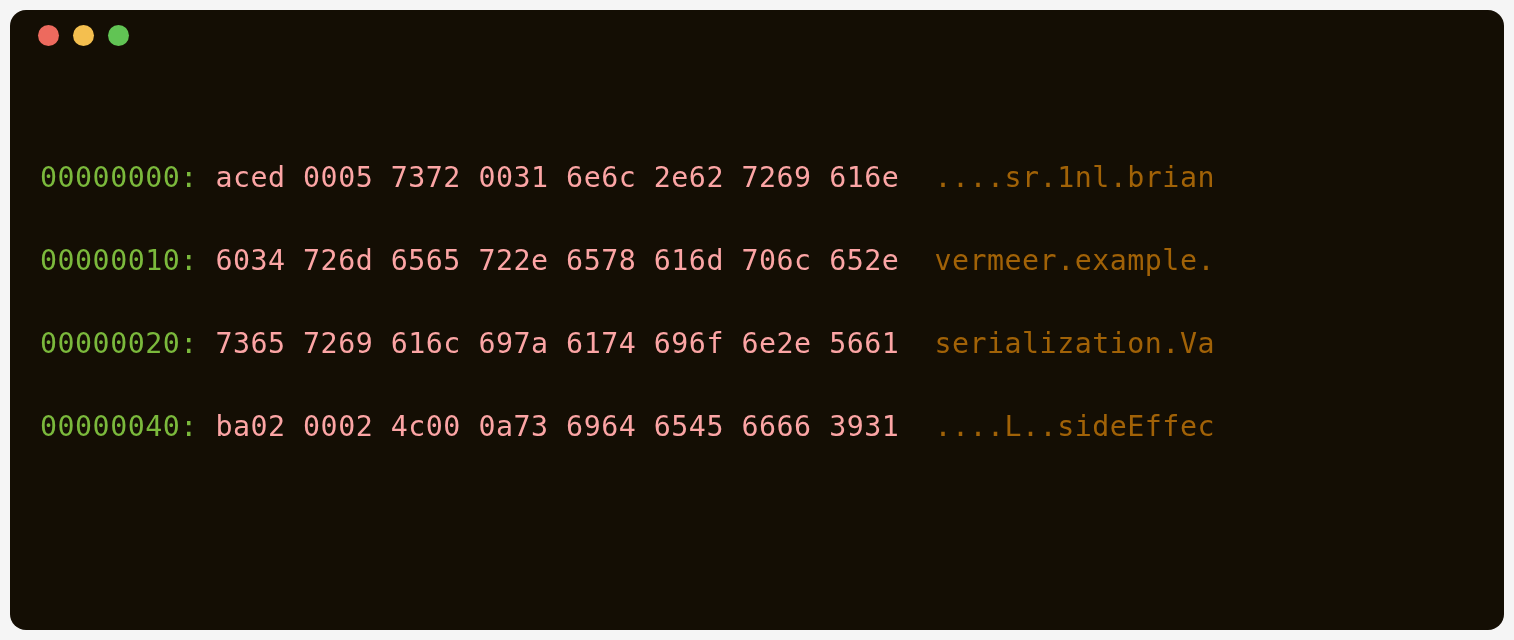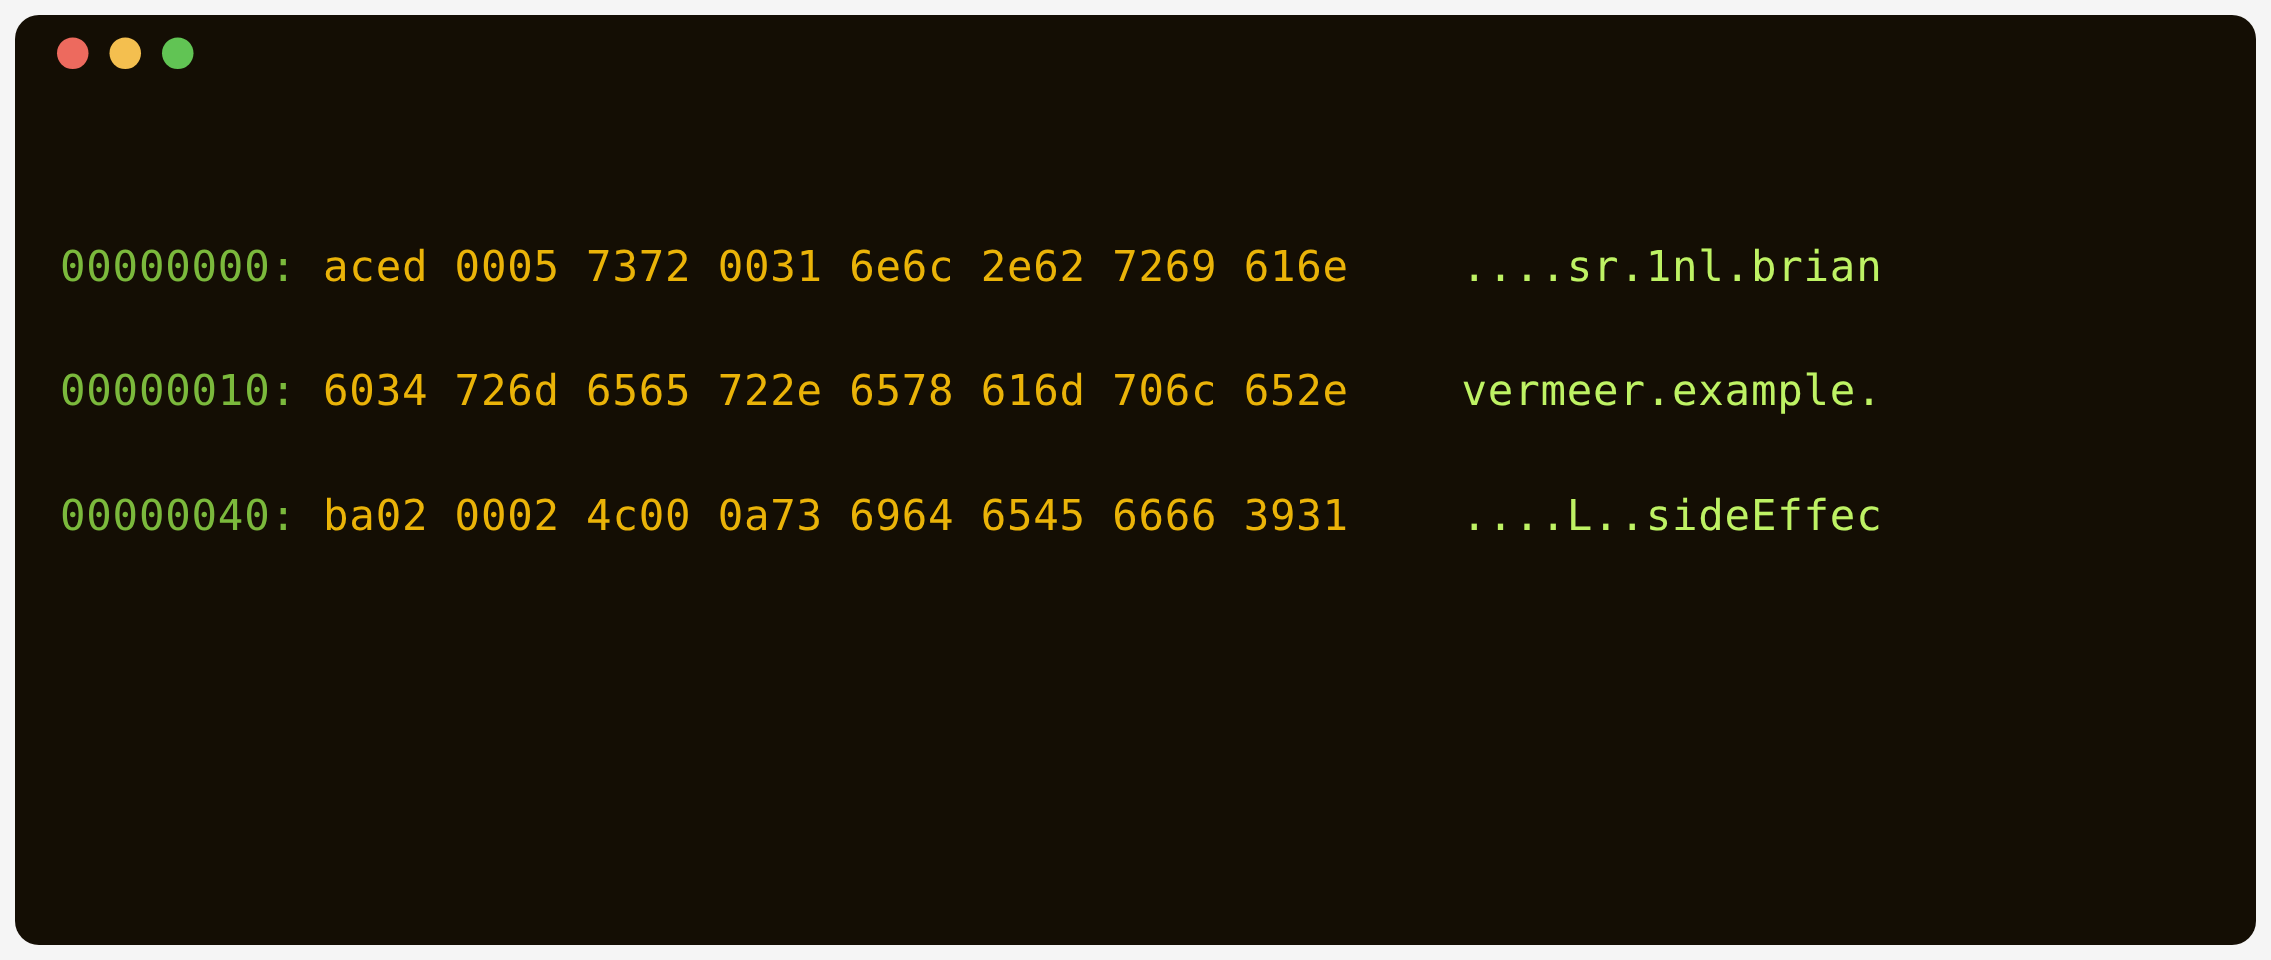--- a/index.html
+++ b/index.html
@@ -34,33 +34,34 @@
     .content {
       padding: 55px 30px 0 30px;
       font-size: 28.3px;
       line-height: 1.47;
       letter-spacing: 0.5px;
       white-space: pre;
       color: #7bb93c;
     }
     .hexline { display: block; }
     .offset { color: #7bb93c; text-align: right; }
-    .hexbytes { color: #eab308; }
-    .ascii { color: #bef264; margin-left: 40px; }
+    .hexbytes { color: #fca5a5; }
+    .ascii { color: #a16207; }
   </style>
 </head>
 <body>
 
 <div class="terminal">
   <div class="titlebar">
     <div class="traffic-light close-dot"></div>
     <div class="traffic-light minimize-dot"></div>
     <div class="traffic-light zoom-dot"></div>
   </div>
   <div class="content">
 <span class="hexline"><span class="offset">00000000:</span> <span class="hexbytes">aced 0005 7372 0031 6e6c 2e62 7269 616e</span>  <span class="ascii">....sr.1nl.brian</span></span>
 <span class="hexline"><span class="offset">00000010:</span> <span class="hexbytes">6034 726d 6565 722e 6578 616d 706c 652e</span>  <span class="ascii">vermeer.example.</span></span>
+<span class="hexline"><span class="offset">00000020:</span> <span class="hexbytes">7365 7269 616c 697a 6174 696f 6e2e 5661</span>  <span class="ascii">serialization.Va</span></span>
 <span class="hexline"><span class="offset">00000040:</span> <span class="hexbytes">ba02 0002 4c00 0a73 6964 6545 6666 3931</span>  <span class="ascii">....L..sideEffec</span></span>
 
 
 
   </div>
 </div>
 
 </body></html>

